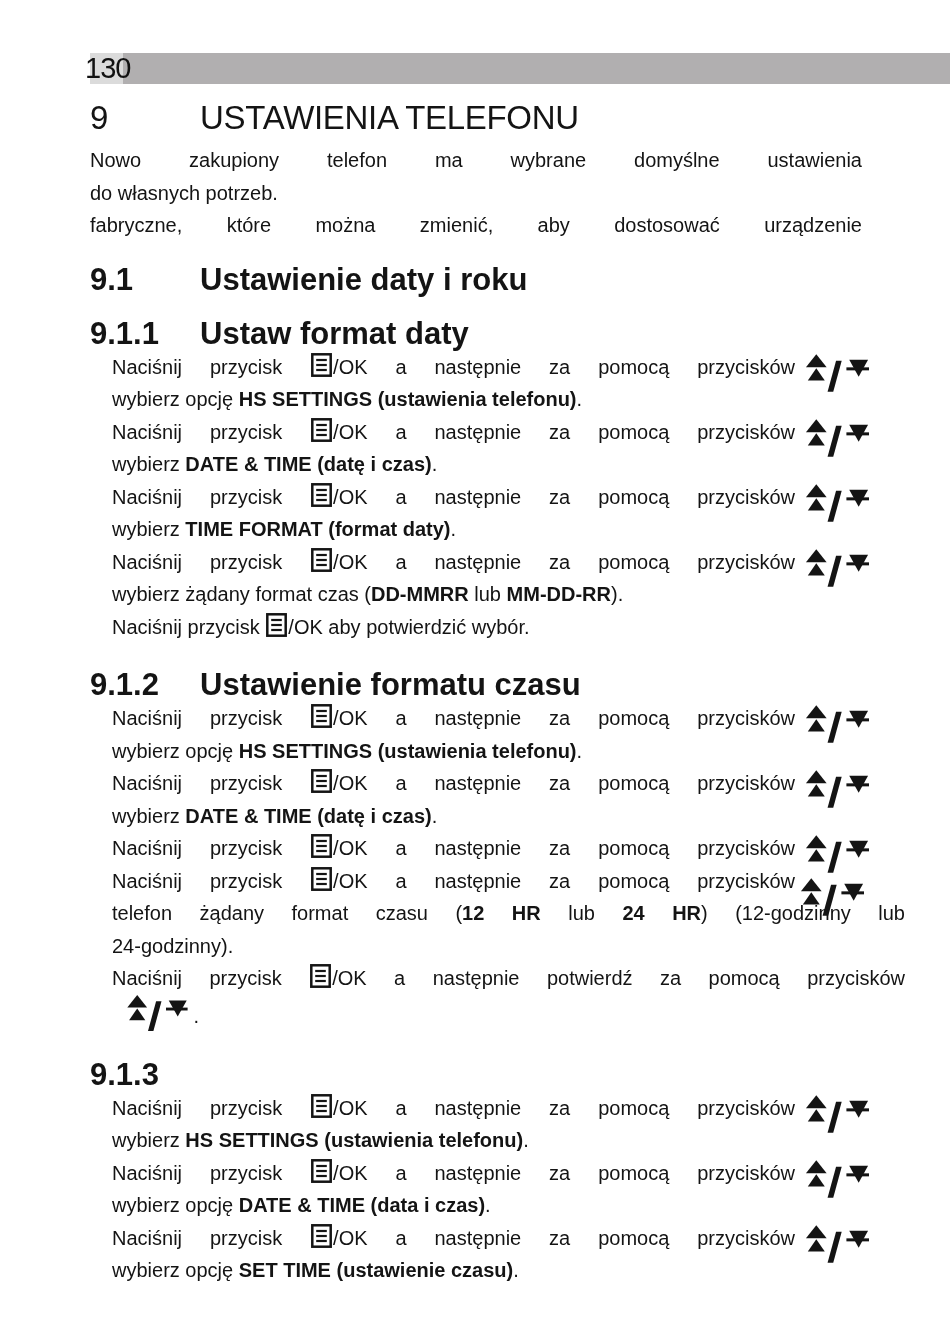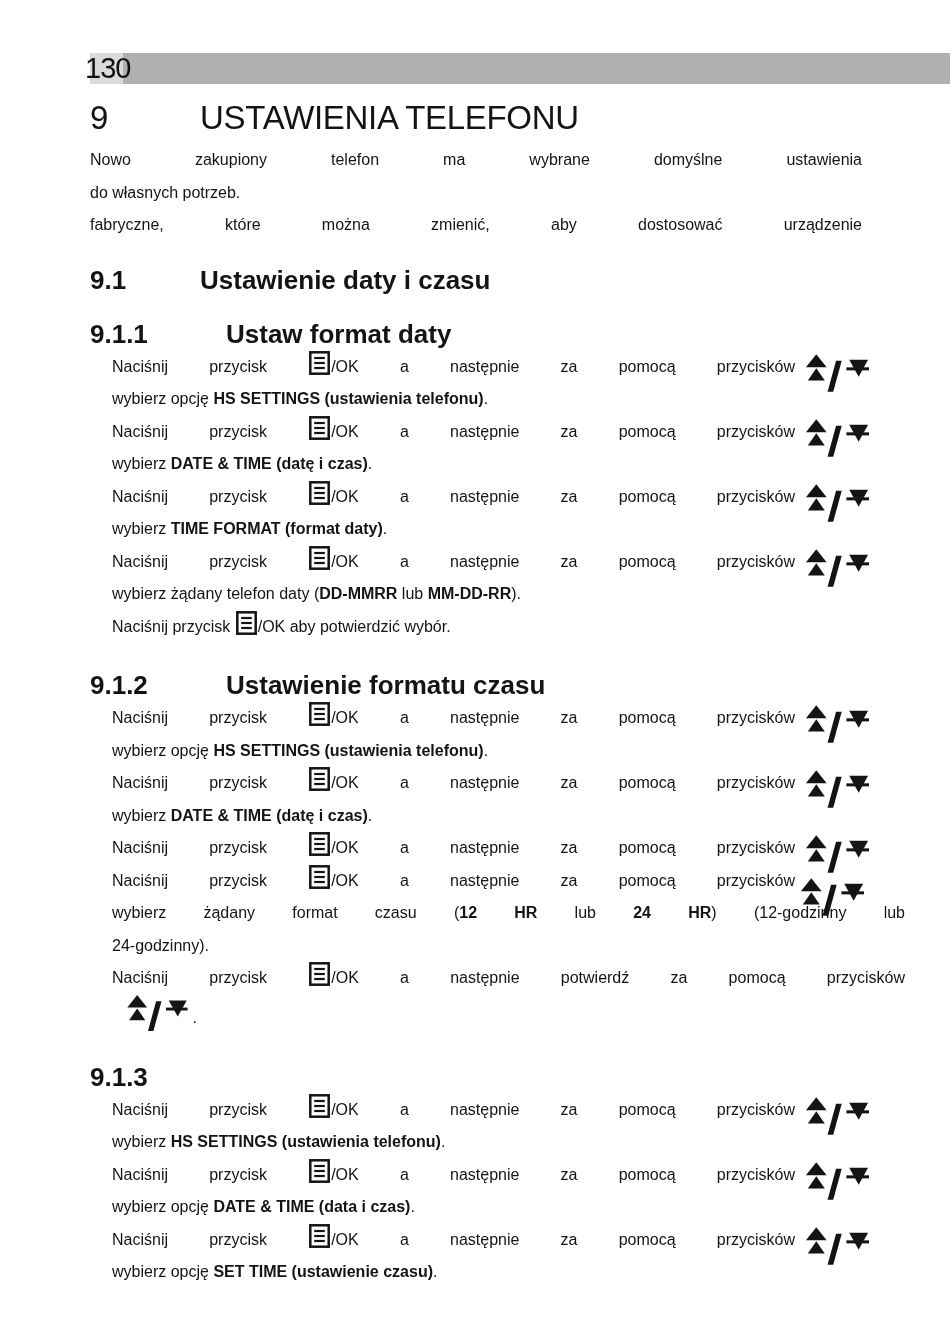--- a/index.html
+++ b/index.html
@@ -8,26 +8,26 @@
   
   .hdr-light{position:absolute;left:90px;top:53px;width:33px;height:31px;background:#dbdbdb;}
   .hdr-dark{position:absolute;left:123px;top:53px;width:827px;height:31px;background:#b1afb0;}
   .page-num{position:absolute;left:85px;top:52px;font-size:29px;line-height:32px;letter-spacing:-1px;color:#111;}
   
   .content{position:absolute;left:90px;top:98px;width:790px;}
   .h1{display:flex;font-size:33px;font-weight:400;line-height:40px;margin:0;letter-spacing:-0.3px;}
   .h1 .h-num{width:110px;flex:none;}
   .para{margin-top:6px;}
   .para .line{width:772px;}
-  .line{font-size:16px;line-height:33px;white-space:nowrap;}
+  .line{font-size:20px;line-height:33px;white-space:nowrap;}
   .blk .line{line-height:32.5px;white-space:normal;}
   .line.j{text-align:justify;text-align-last:justify;white-space:normal;}
-  .h2,.h3{display:flex;font-size:26px;font-weight:700;line-height:28px;margin:24px 0 0 0;}
+  .h2,.h3{display:flex;font-size:31px;font-weight:700;line-height:28px;margin:24px 0 0 0;}
   .h2 .h-num,.h3 .h-num{width:110px;flex:none;}
-  .h3{margin-top:26px;gap:26px;}
+  .h3{margin-top:26px;}
   .bullets{margin-top:3px;}
   .bullets + .h3{margin-top:28px;}
   .bullet{position:relative;display:flex;}
   .marker{width:22px;flex:none;}
   .marker .dot{background:#141414;border-radius:50%;}
   .bullet.large .dot{width:10px;height:10px;margin-top:11px;}
   .bullet.small .dot{width:7px;height:7px;margin-top:13px;}
   .bcontent{flex:none;width:768px;}
   .bcontent .line{width:683px;}
   .bcontent .line.wide{width:793px;}
@@ -52,21 +52,21 @@
       <span class="h-title">USTAWIENIA TELEFONU</span>
     </div>
     <div id="blocks">
         <div class="para blk">
           <div class="line j"><span>Nowo zakupiony telefon ma wybrane domyślne ustawienia</span></div>
           <div class="line"><span>do własnych potrzeb.</span></div>
           <div class="line j"><span>fabryczne, które można zmienić, aby dostosować urządzenie</span></div>
         </div>
         <div class="h2">
           <span class="h-num">9.1</span>
-          <span class="h-title">Ustawienie daty i czasu</span>
+          <span class="h-title">Ustawienie daty i roku</span>
         </div>
         <div class="h3">
           <span class="h-num">9.1.1</span>
           <span class="h-title">Ustaw format daty</span>
         </div>
         <div class="bullets blk">
           <div class="bullet large">
             <span class="marker"><span class="dot"></span></span>
             <div class="bcontent">
               <div class="line j"><span>Naciśnij przycisk </span><svg class="icon-menu-ok" width="21" height="24" viewBox="0 0 21 24" xmlns="http://www.w3.org/2000/svg">
@@ -125,21 +125,21 @@
           </div>
           <div class="bullet large">
             <span class="marker"><span class="dot"></span></span>
             <div class="bcontent">
               <div class="line j"><span>Naciśnij przycisk </span><svg class="icon-menu-ok" width="21" height="24" viewBox="0 0 21 24" xmlns="http://www.w3.org/2000/svg">
     <rect x="1.3" y="1.3" width="18.4" height="21.4" fill="none" stroke="#141414" stroke-width="2.5"></rect>
     <line x1="5.2" y1="7" x2="15.8" y2="7" stroke="#141414" stroke-width="2.2"></line>
     <line x1="5.2" y1="12" x2="15.8" y2="12" stroke="#141414" stroke-width="2.2"></line>
     <line x1="5.2" y1="17" x2="15.8" y2="17" stroke="#141414" stroke-width="2.2"></line>
   </svg><span>/OK a następnie za pomocą przycisków</span></div>
-              <div class="line"><span>wybierz żądany telefon daty (</span><span class="b">DD-MMRR</span><span> lub </span><span class="b">MM-DD-RR</span><span>).</span></div>
+              <div class="line"><span>wybierz żądany format czas (</span><span class="b">DD-MMRR</span><span> lub </span><span class="b">MM-DD-RR</span><span>).</span></div>
             </div>
             <svg width="64" height="38" viewBox="0 0 68 40" xmlns="http://www.w3.org/2000/svg" class="arrows">
     <polygon points="12,0 1,14 23,14" fill="#141414"></polygon>
     <polygon points="12,15 3,28 21,28" fill="#141414"></polygon>
     <polygon points="33,7 39,7 30,40 24,40" fill="#141414"></polygon>
     <rect x="44" y="14" width="24" height="3.2" fill="#141414"></rect>
     <polygon points="47,6 67,6 57,24" fill="#141414"></polygon>
   </svg>
           </div>
           <div class="bullet small">
@@ -217,21 +217,21 @@
           </div>
           <div class="bullet large overlap">
             <span class="marker"><span class="dot"></span></span>
             <div class="bcontent">
               <div class="line j"><span>Naciśnij przycisk </span><svg class="icon-menu-ok" width="21" height="24" viewBox="0 0 21 24" xmlns="http://www.w3.org/2000/svg">
     <rect x="1.3" y="1.3" width="18.4" height="21.4" fill="none" stroke="#141414" stroke-width="2.5"></rect>
     <line x1="5.2" y1="7" x2="15.8" y2="7" stroke="#141414" stroke-width="2.2"></line>
     <line x1="5.2" y1="12" x2="15.8" y2="12" stroke="#141414" stroke-width="2.2"></line>
     <line x1="5.2" y1="17" x2="15.8" y2="17" stroke="#141414" stroke-width="2.2"></line>
   </svg><span>/OK a następnie za pomocą przycisków</span></div>
-              <div class="line j wide"><span>wybierz żądany format czasu (</span><span class="b">12 HR</span><span> lub </span><span class="b">24 HR</span><span>) (12-godzinny lub</span></div>
+              <div class="line j wide"><span>telefon żądany format czasu (</span><span class="b">12 HR</span><span> lub </span><span class="b">24 HR</span><span>) (12-godzinny lub</span></div>
               <div class="line"><span>24-godzinny).</span></div>
             </div>
             <svg width="64" height="38" viewBox="0 0 68 40" xmlns="http://www.w3.org/2000/svg" class="arrows">
     <polygon points="12,0 1,14 23,14" fill="#141414"></polygon>
     <polygon points="12,15 3,28 21,28" fill="#141414"></polygon>
     <polygon points="33,7 39,7 30,40 24,40" fill="#141414"></polygon>
     <rect x="44" y="14" width="24" height="3.2" fill="#141414"></rect>
     <polygon points="47,6 67,6 57,24" fill="#141414"></polygon>
   </svg>
           </div>

